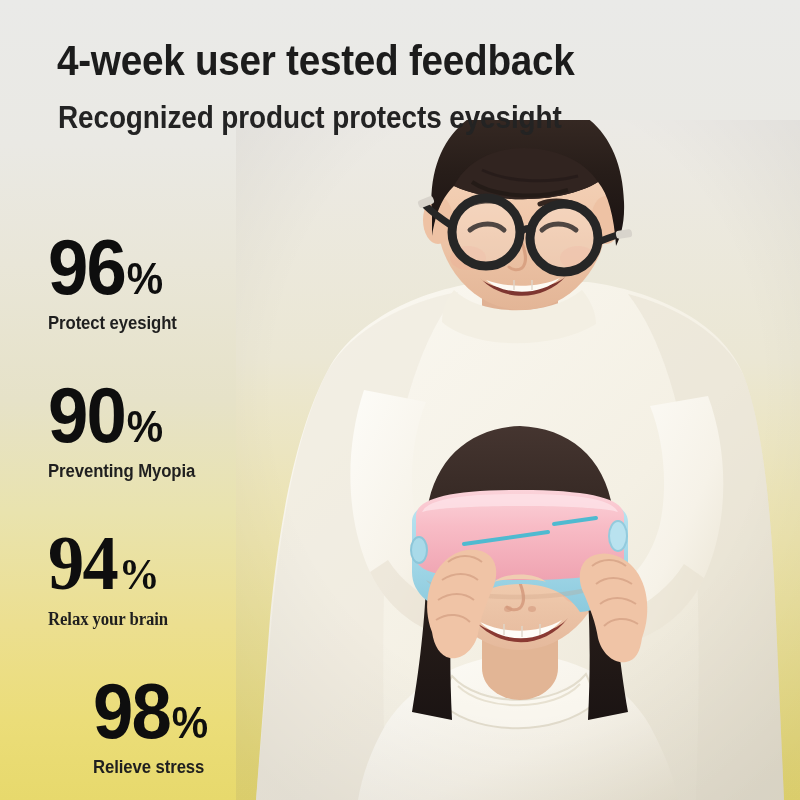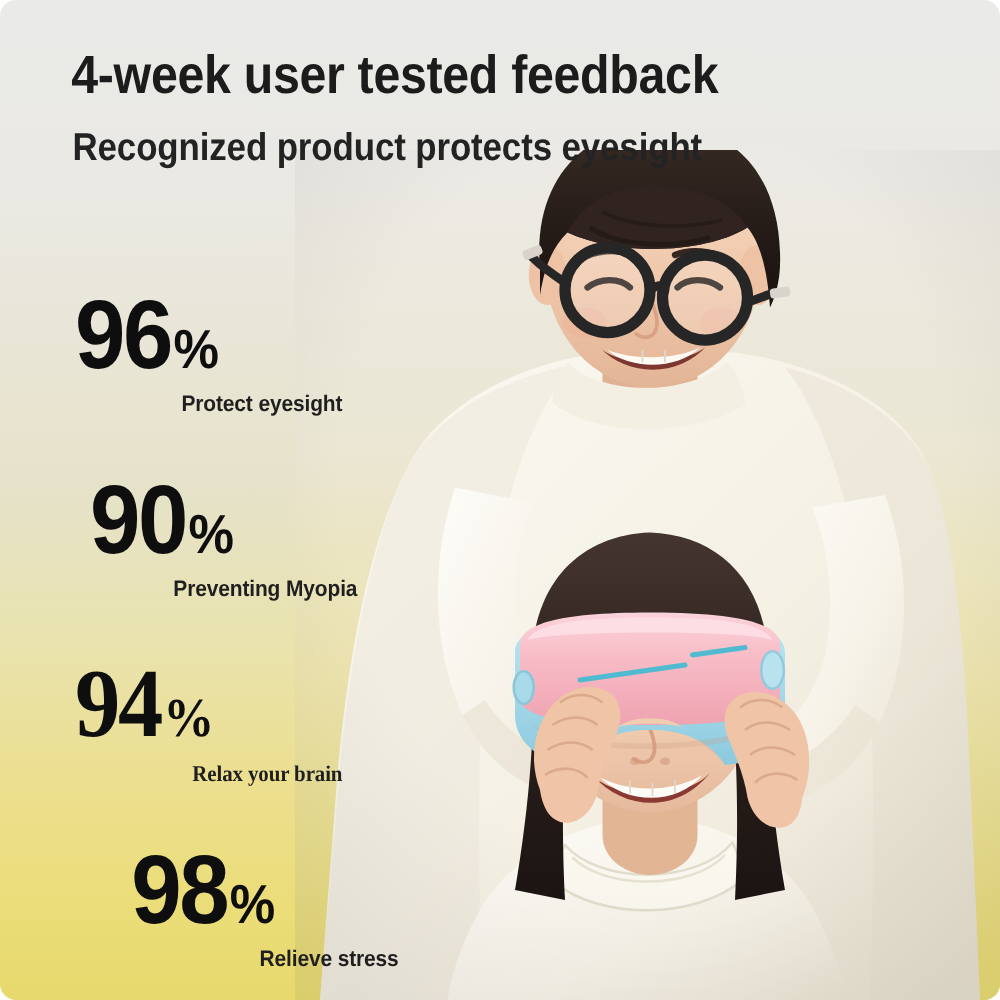--- a/index.html
+++ b/index.html
@@ -7,21 +7,20 @@
     width:800px;height:800px;
     font-family:"Liberation Sans","DejaVu Sans",sans-serif;
     overflow:hidden;background:#ffffff;
   }
   .poster{
     position:relative;width:800px;height:800px;overflow:hidden;
     background:linear-gradient(180deg,
       #eaeae8 0%, #eae9e4 18%, #e9e6d8 33%,
       #e6e2c8 50%, #e9e3ae 64%, #ecdf90 78%,
       #ebdd79 90%, #e7d96c 100%);
-    border-radius:13px;
   }
 
   
   .photo{position:absolute;left:236px;top:120px;width:564px;height:680px;overflow:hidden;}
   .photo svg{display:block;width:100%;height:100%;}
 
   
   .headline{
     position:absolute;left:57px;top:34px;
     font-size:43px;line-height:52px;font-weight:700;
@@ -30,38 +29,38 @@
   }
   .subhead{
     position:absolute;left:58px;top:98px;
     font-size:31px;line-height:40px;font-weight:600;
     letter-spacing:-0.1px;color:#232323;white-space:nowrap;
     transform:scaleX(.90);transform-origin:left center;
   }
 
   
   .stats{position:absolute;left:0;top:0;width:260px;height:800px;}
-  .stat{position:absolute;left:60px;width:230px;text-align:right;}
+  .stat{position:absolute;left:48px;width:230px;}
   .stat-value{
     display:flex;align-items:baseline;
     color:#0e0e0e;line-height:1;
     transform:scaleX(.93);transform-origin:left bottom;
   }
   .stat-num{
     font-size:78px;font-weight:700;letter-spacing:-2px;
   }
   .stat-pct{
     font-size:44px;font-weight:700;margin-left:2px;letter-spacing:-1px;
   }
   .stat-label{
     margin-top:7px;font-size:18px;font-weight:600;
     color:#1f1f1f;letter-spacing:-0.1px;white-space:nowrap;
     transform:scaleX(.93);transform-origin:left center;
   }
-  .s0{top:228px;} .s1{top:376px;margin-left:12px;} .s2{top:524px;font-family:Liberation Serif, serif;} .s3{top:672px;margin-left:45px;}
+  .s0{top:228px;} .s1{top:376px;} .s2{top:524px;font-family:Liberation Serif, serif;} .s3{top:672px;margin-left:45px;}
 </style>
 </head>
 <body>
 
 <div class="poster">
 
   <div class="photo">
     <svg viewBox="0 0 564 680" preserveAspectRatio="xMidYMid slice">
       <defs>
         <linearGradient id="bgph" x1="0" y1="0" x2="0" y2="1">

